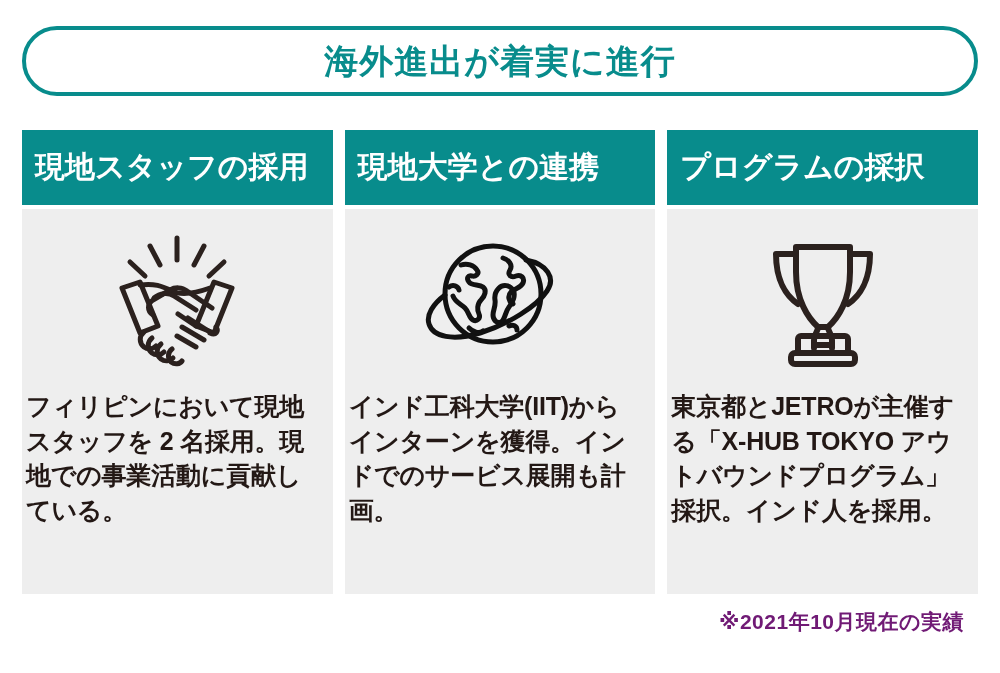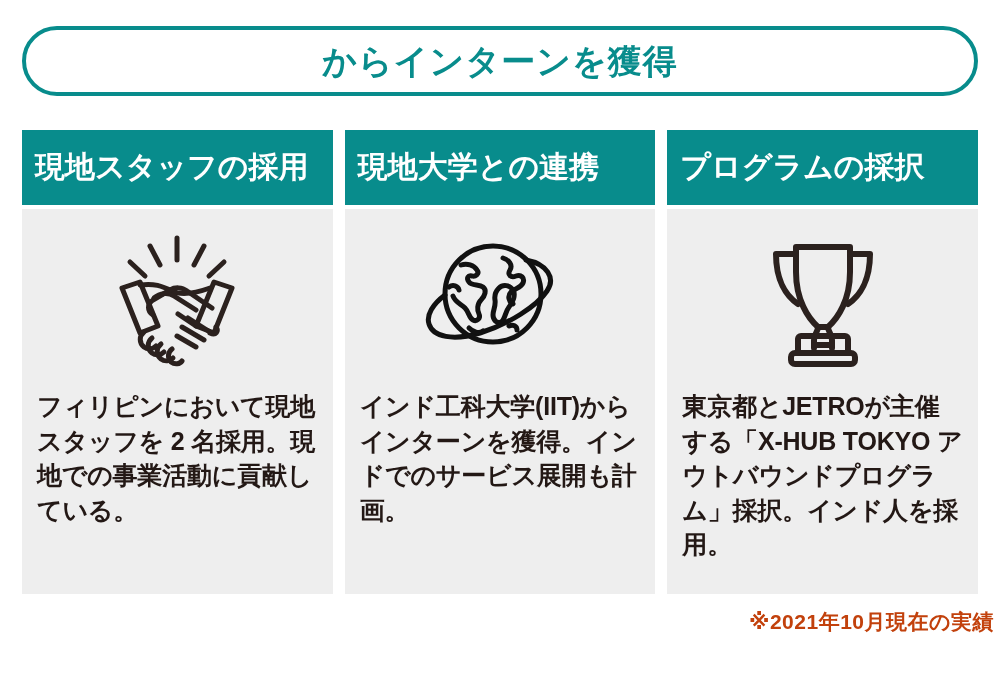--- a/index.html
+++ b/index.html
@@ -74,46 +74,46 @@
     flex-direction: column;
     margin-top: 4px;
   }
   .icon-area {
     height: 180px;
     display: flex;
     align-items: center;
     justify-content: center;
   }
   .col-text {
-    padding: 0 14px 0 15px;
+    padding: 0 14px 0 4px;
     color: #231815;
     font-size: 25px;
     font-weight: bold;
     line-height: 1.38;
     letter-spacing: -0.2px;
   }
 
   
   #footnote {
     position: absolute;
-    right: 6px;
+    right: 36px;
     top: 608px;
-    color: #c2410c;
+    color: #701a75;
     font-size: 21px;
     font-weight: bold;
     letter-spacing: 0.5px;
   }
 
   svg { display: block; }
 </style>
 </head>
 <body>
 
 <div id="title-banner">
-  <div id="title-text">からインターンを獲得</div>
+  <div id="title-text">海外進出が着実に進行</div>
 </div>
 
 <div id="columns">
 
   <div class="column">
     <div class="col-header">現地スタッフの採用</div>
     <div class="col-body">
       <div class="icon-area">
         <svg width="170" height="135" viewBox="0 0 170 135" fill="none" stroke="#2b211e" stroke-width="5" stroke-linecap="round" stroke-linejoin="round">
 

